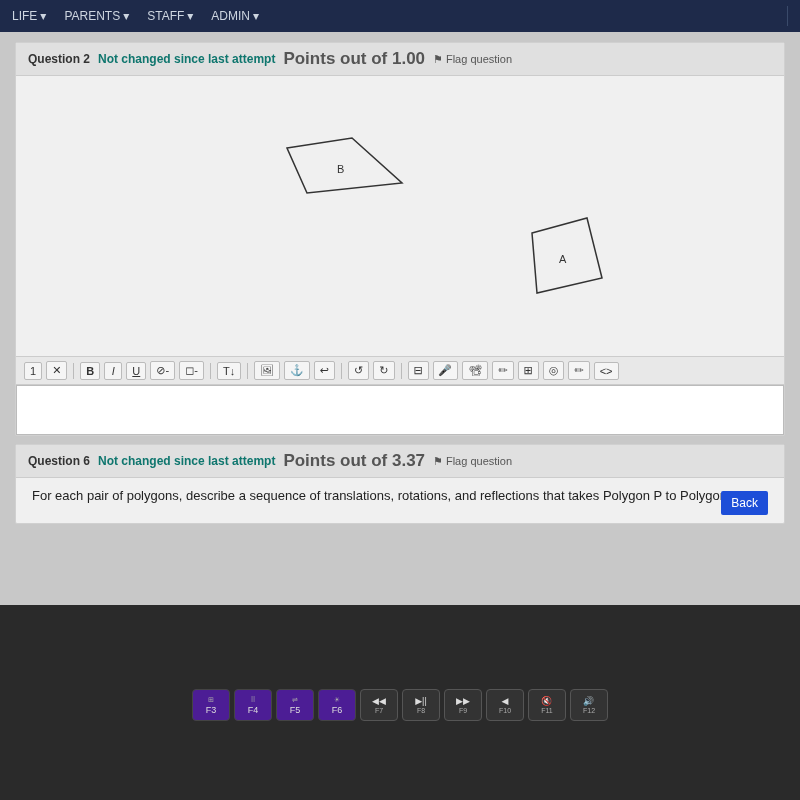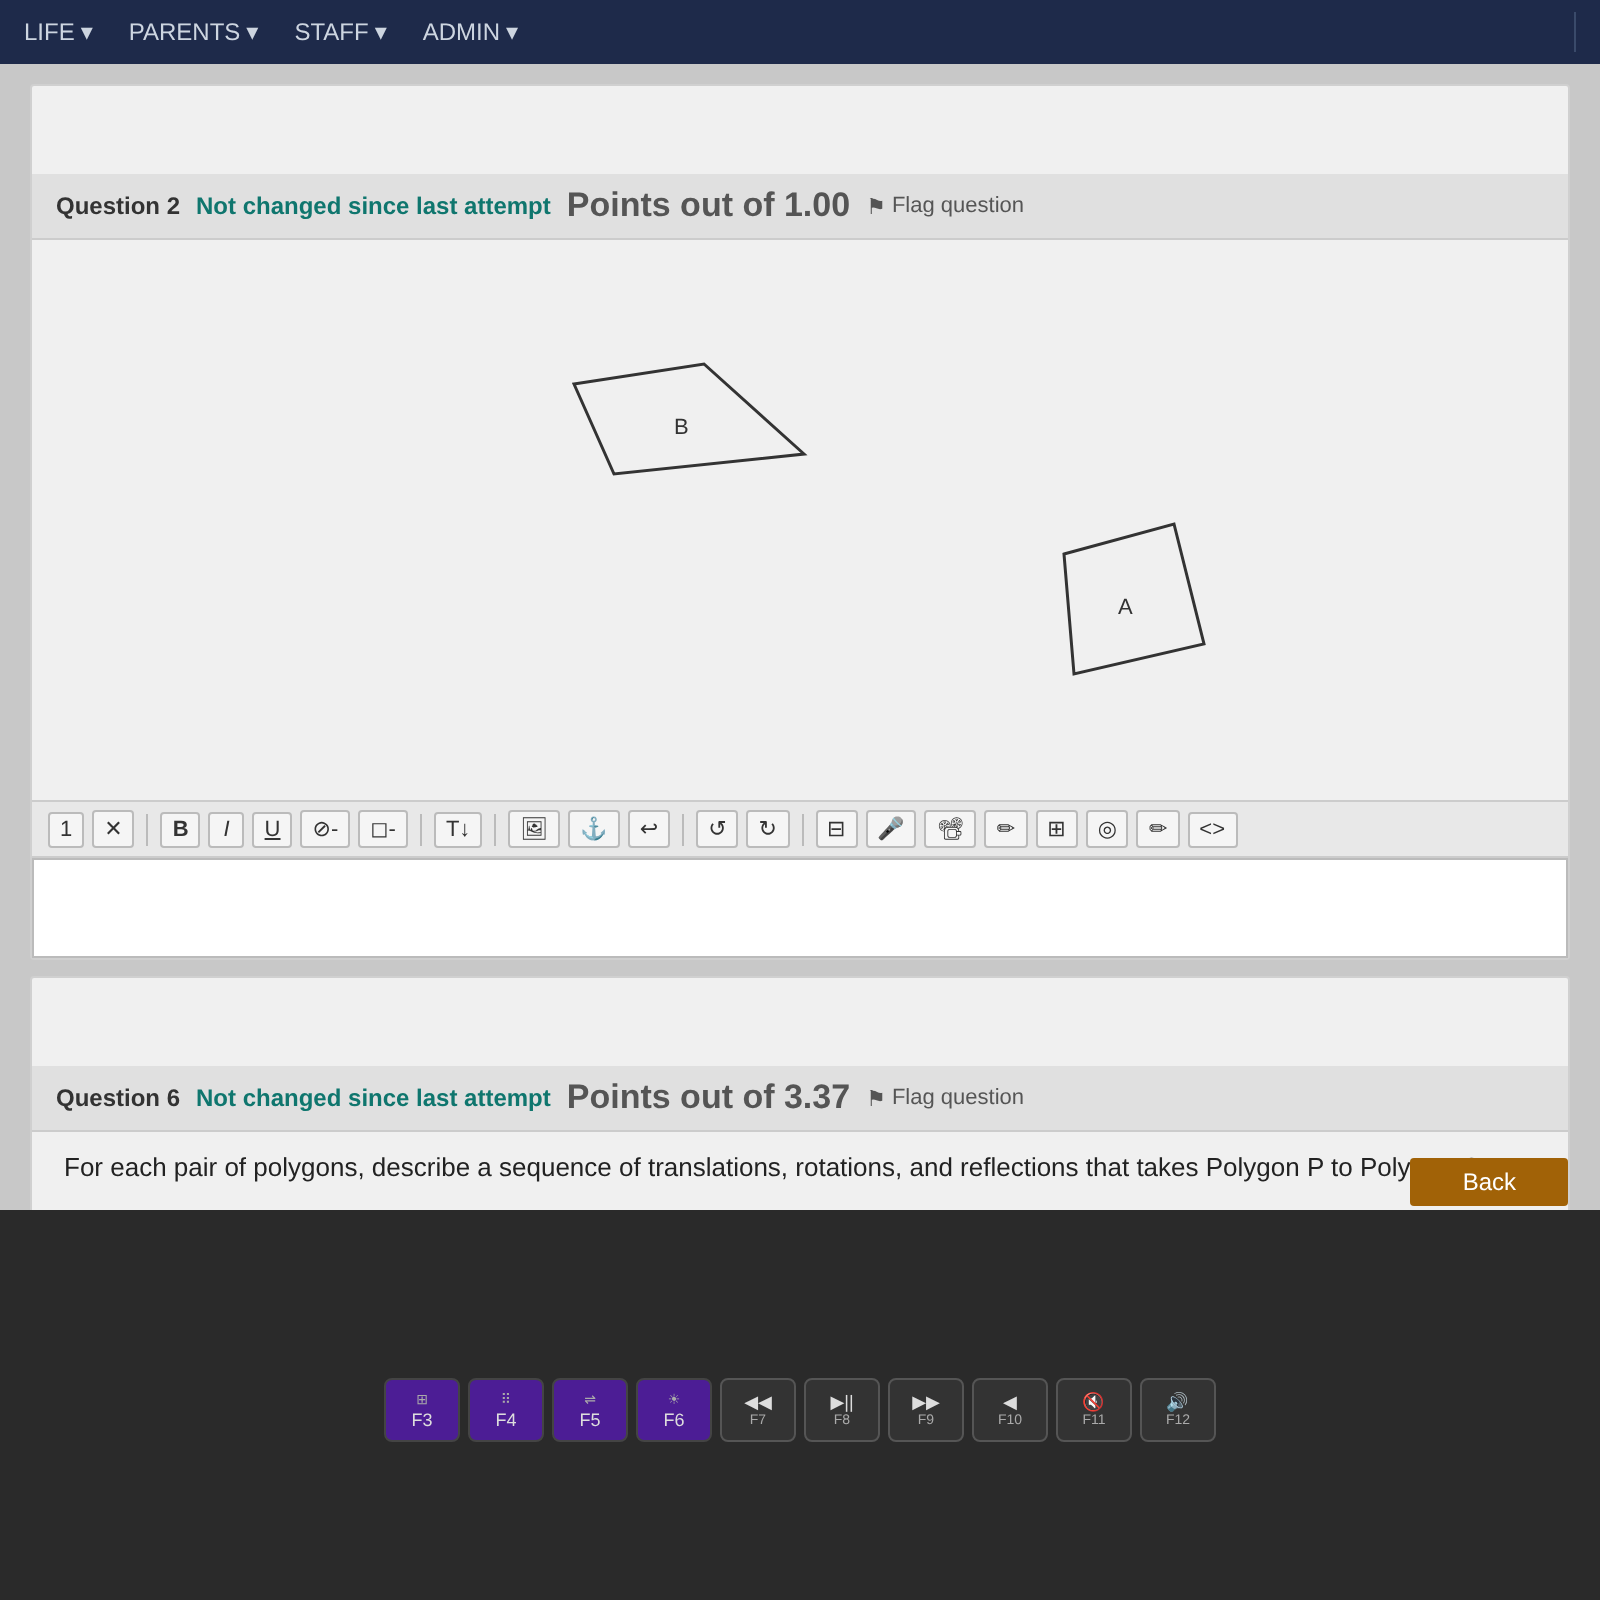--- a/index.html
+++ b/index.html
@@ -54,21 +54,20 @@
     }
 
     .question-header {
       background: #e0e0e0;
       border-bottom: 1px solid #ccc;
       padding: 6px 12px;
       display: flex;
       align-items: center;
       gap: 8px;
       font-size: 12px;
-      margin-top: 44px;
     }
 
     .question-number {
       font-weight: bold;
       color: #333;
     }
 
     .not-changed-badge {
       color: #0f766e;
       font-weight: bold;
@@ -144,29 +143,29 @@
     .text-editor-area {
       background: #fff;
       border: 1px solid #bbb;
       min-height: 50px;
       padding: 8px;
       font-size: 13px;
     }
 
     
     .back-btn {
-      background: #a16207;
+      background: #1d4ed8;
       color: #fff;
       border: none;
-      padding: 5px 26px;
+      padding: 5px 10px;
       font-size: 12px;
       cursor: pointer;
       border-radius: 2px;
       position: absolute;
-      right: 0;
+      right: 16px;
       bottom: 8px;
     }
 
     .question-3-body {
       position: relative;
       padding: 10px 16px;
     }
 
     
     .keyboard-area {

